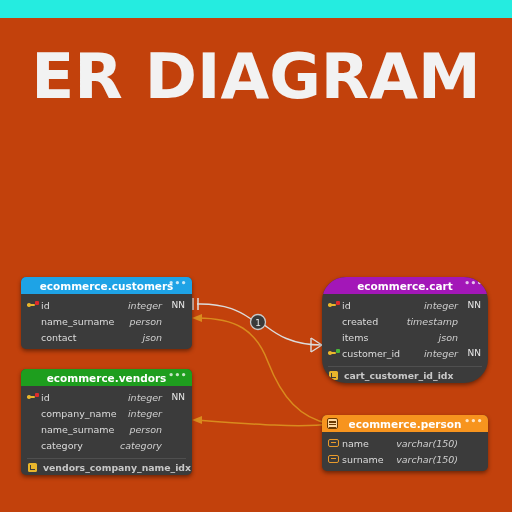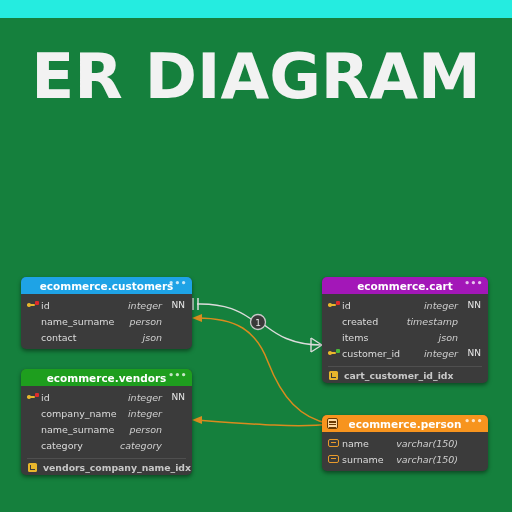--- a/index.html
+++ b/index.html
@@ -198,21 +198,21 @@
     padding: 0 6px;
     font-size: 9.3px;
     color: #C8C8C8;
     font-weight: bold;
   }
   .idx-row .ico { width: 16px; flex: 0 0 16px; position: relative; height: 11px; }
 </style>
 </head>
 <body>
 
-<div id="stage" style="background: #15803d;">
+<div id="stage" style="background: #c2410c;">
 
   <div class="topbar" style="background: rgb(37, 236, 224);"></div>
 
   <div class="title-block" style="color: rgb(242, 242, 242);">
     <span class="title-line1">ER DIAGRAM</span>
   </div>
 
   <svg id="links" viewBox="0 0 512 512">
 
     <g>
@@ -266,21 +266,21 @@
       </div>
       <div class="row">
         <span class="ico"></span>
         <span class="cname">contact</span>
         <span class="ctype">json</span>
         <span class="cnn empty"></span>
       </div>
     </div>
   </div>
 
-  <div class="tbl" id="tbl-cart" style="left:322px; top:277px; width:166px;">
+  <div class="tbl" id="tbl-cart" style="left:322px; top:277px; width:166px;border-radius:24px;">
     <div class="tbl-head" style="background: rgb(163, 23, 184);">
       <span>ecommerce.cart</span>
       <span class="dots">•••</span>
     </div>
     <div class="rows">
       <div class="row">
         <span class="ico">
           <span class="k">
               <span class="ring"></span>
               <span class="shaft"></span>

